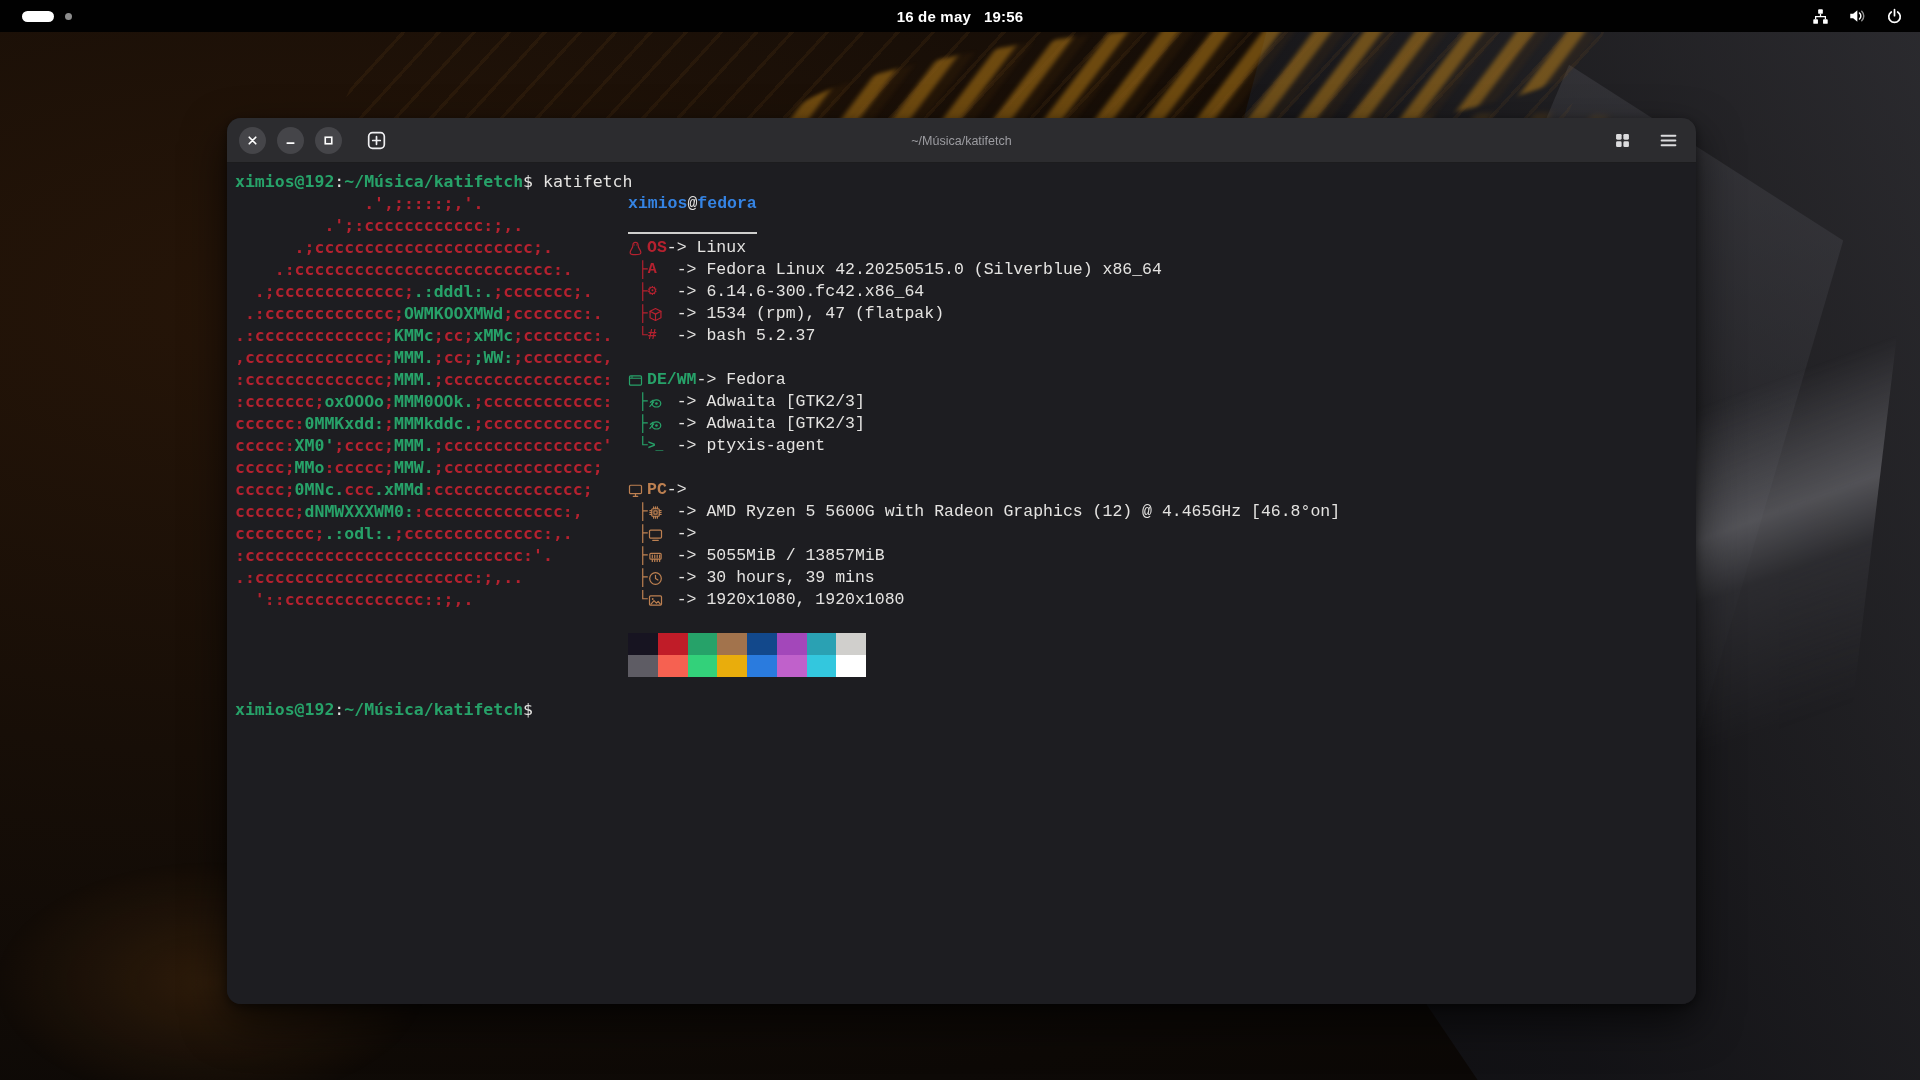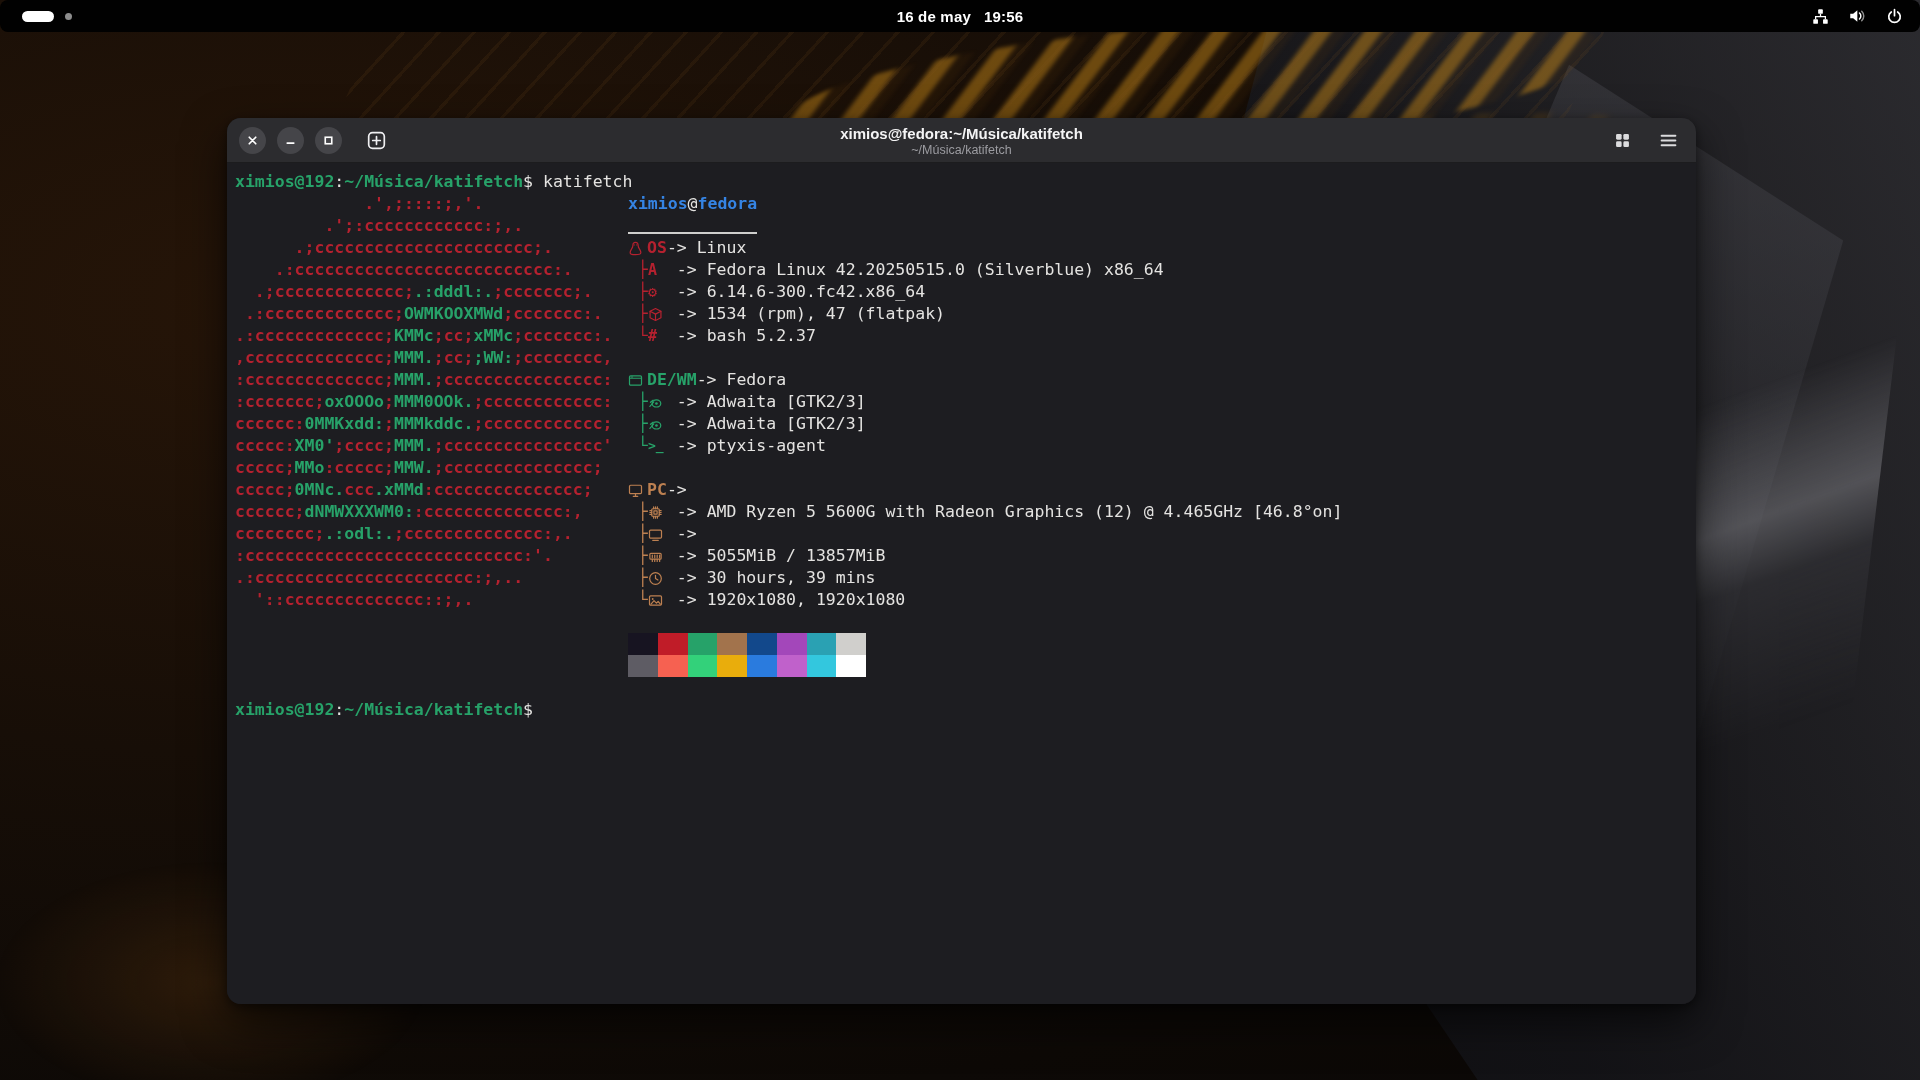--- a/index.html
+++ b/index.html
@@ -24,21 +24,21 @@
     background: repeating-linear-gradient(100deg, transparent 0 22px, rgba(180,120,25,.35) 26px 40px, transparent 44px 58px);
     transform: skewX(-28deg) rotate(-4deg); filter:blur(3px); opacity:.6; }
   .gold-3 { position:absolute; left:-4%; bottom:-6%; width:30%; height:30%;
     background: radial-gradient(closest-side, rgba(120,70,20,.28), transparent 75%); }
   .diag-lines { position:absolute; left:18%; top:2%; width:64%; height:14%;
     background: repeating-linear-gradient(115deg, transparent 0 28px, rgba(130,85,30,.12) 28px 32px);
     transform: skewX(-24deg); }
 
   
   #topbar { position:fixed; left:0; top:0; width:100%; height:32px; background:#010101; z-index:10;
-    display:flex; align-items:center; justify-content:space-between; color:#fff;border-radius:8px; }
+    display:flex; align-items:center; justify-content:space-between; color:#fff; }
   .tb-left { display:flex; align-items:center; margin-left:22px; gap:11px; }
   .ws-pill { width:32px; height:11px; border-radius:6px; background:#ffffff; }
   .ws-dot  { width:7px; height:7px; border-radius:50%; background:#8d8d8d; }
   .tb-clock { position:absolute; left:50%; transform:translateX(-50%); font-weight:bold; font-size:15px; letter-spacing:.2px;
     display:flex; gap:13px; cursor:default; }
   .tb-right { display:flex; align-items:center; margin-right:16px; gap:17px; }
   .tb-icon { display:flex; align-items:center; justify-content:center; width:20px; height:20px; }
 
   
   #window { position:fixed; left:227px; top:118px; width:1469px; height:886px; z-index:5;
@@ -61,21 +61,21 @@
   
   #term { position:absolute; left:0; top:45px; right:0; bottom:0; border-radius:0 0 14px 14px; overflow:hidden;
     background:var(--termbg,#1d1d21); color:var(--fg,#e2e2e0);
     font-family:"DejaVu Sans Mono", monospace; font-size:16.5px; line-height:22px; padding:8px 0 0 8px; cursor:text; }
   .tline { height:22px; white-space:pre; }
   .p-green { color:var(--green,#26a269); font-weight:bold;text-align:center; }
   #ascii-art { position:absolute; left:8px; top:30px; font-weight:bold; white-space:pre; }
   #ascii-art .r { color:var(--red,#bc1f2c); }
   #ascii-art .g { color:var(--green,#26a269); }
   #info { position:absolute; left:401px; top:30px; }
-  #info .tline { display:flex; align-items:center; white-space:pre; }
+  #info .tline { display:flex; align-items:center; white-space:pre;font-family:Liberation Mono, monospace; }
   .underline-bar { display:inline-block; width:13ch; height:0; border-bottom:2px solid #cfcfcd; margin-top:14px; }
   .icn { display:inline-flex; width:19px; justify-content:flex-start; align-items:center; font-weight:bold; }
   .icn svg { display:block; }
   .swatch { display:inline-block; width:29.75px; height:22px; }
   #prompt2 { position:absolute; left:8px; top:536px; }
 </style>
 </head>
 <body>
 
 <div id="wallpaper">
@@ -141,21 +141,20 @@
           <rect x="3" y="3" width="6" height="6" fill="none" stroke="#ffffff" stroke-width="1.5"></rect>
         </svg>
     </span>
     <span class="newtab-btn">
       <svg width="19" height="19" viewBox="0 0 18 18">
           <rect x="1.6" y="1.6" width="14.8" height="14.8" rx="3.6" fill="none" stroke="currentColor" stroke-width="1.6"></rect>
           <path d="M9 5.4v7.2M5.4 9h7.2" stroke="currentColor" stroke-width="1.6" stroke-linecap="round"></path>
         </svg>
     </span>
     <div class="title-box">
-      <div class="win-title">ximios@fedora:~/Música/katifetch</div>
       <div class="win-subtitle">~/Música/katifetch</div>
     </div>
     <div class="hdr-right">
       <span class="hdr-btn">
         <svg width="15" height="15" viewBox="0 0 14 14">
             <g fill="currentColor">
               <rect x="1" y="1" width="5.2" height="5.2" rx="1.2"></rect>
               <rect x="7.8" y="1" width="5.2" height="5.2" rx="1.2"></rect>
               <rect x="1" y="7.8" width="5.2" height="5.2" rx="1.2"></rect>
               <rect x="7.8" y="7.8" width="5.2" height="5.2" rx="1.2"></rect>

